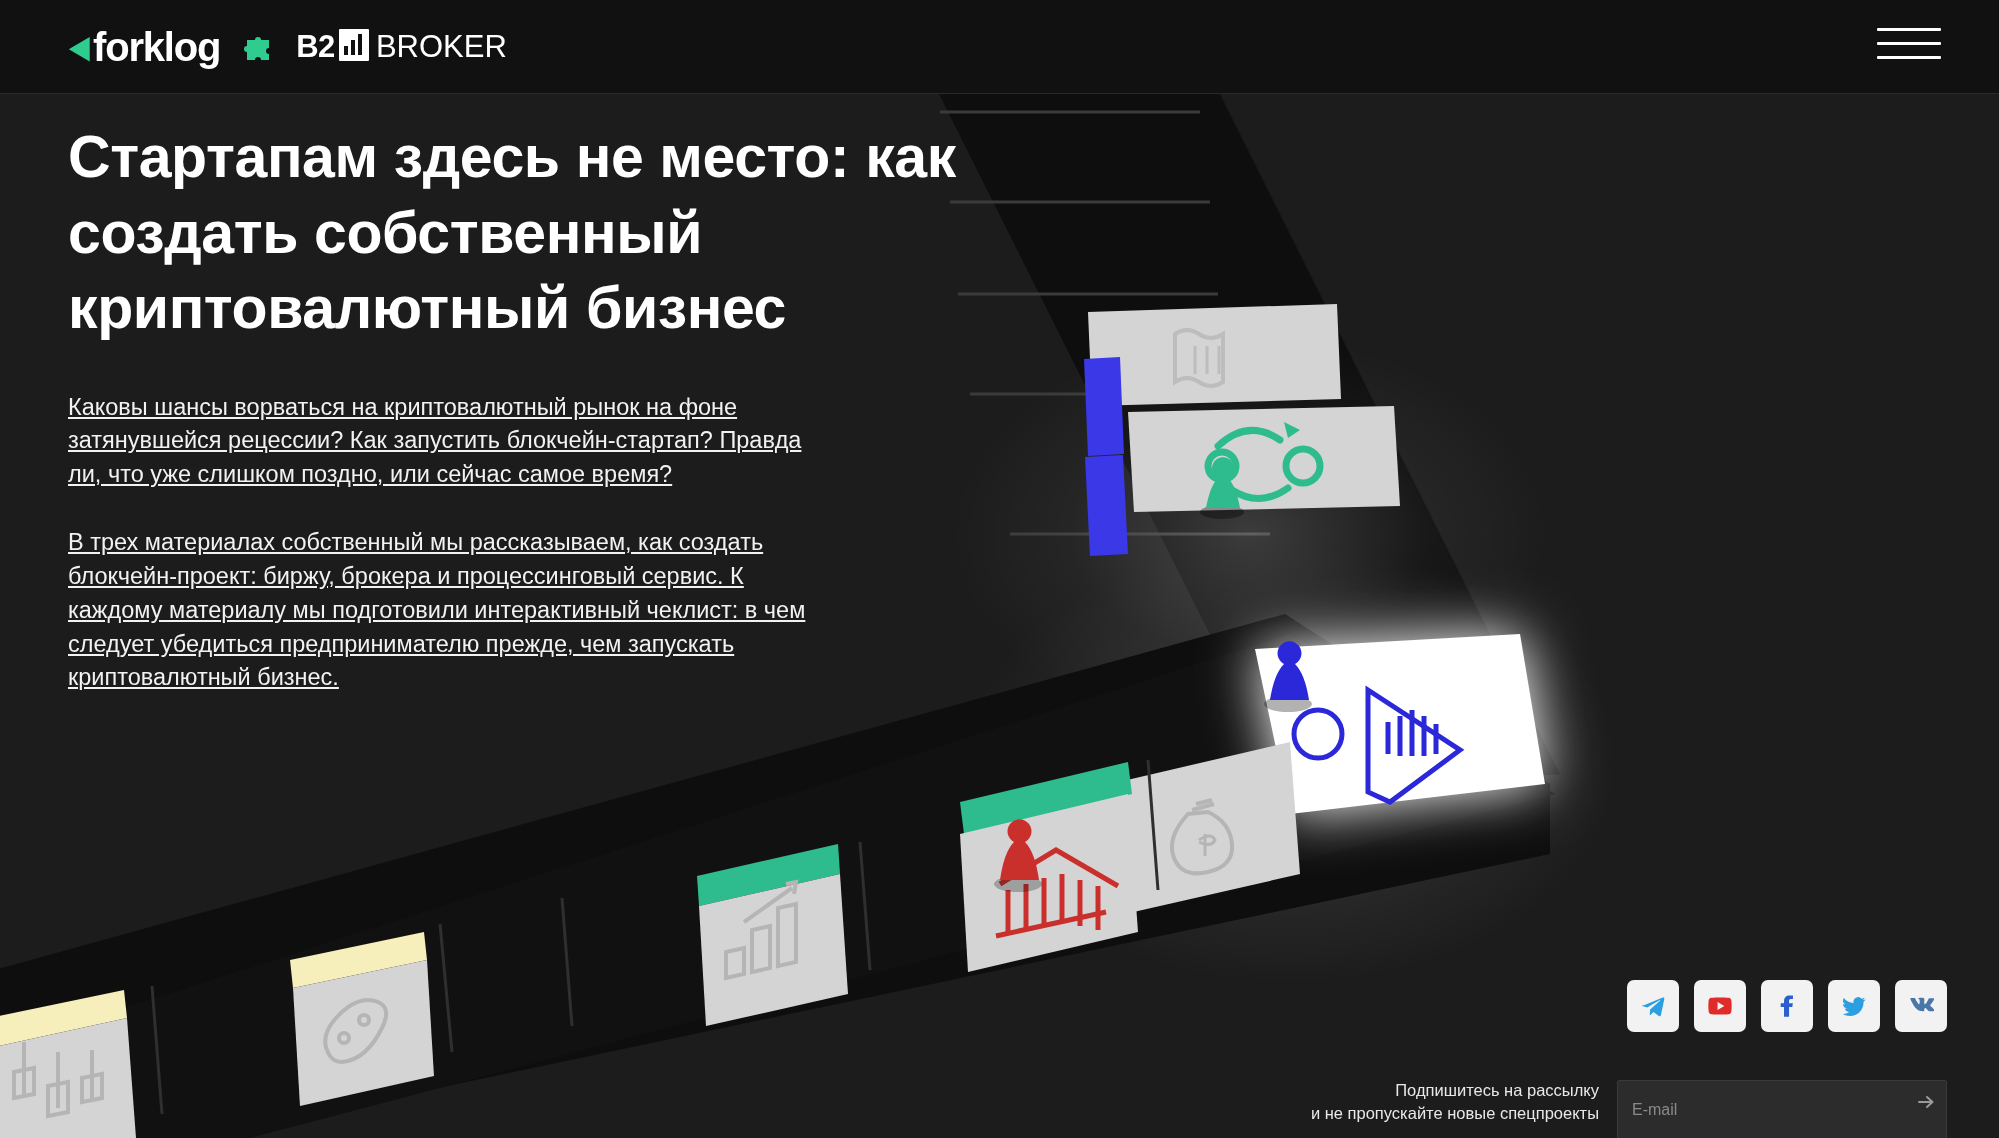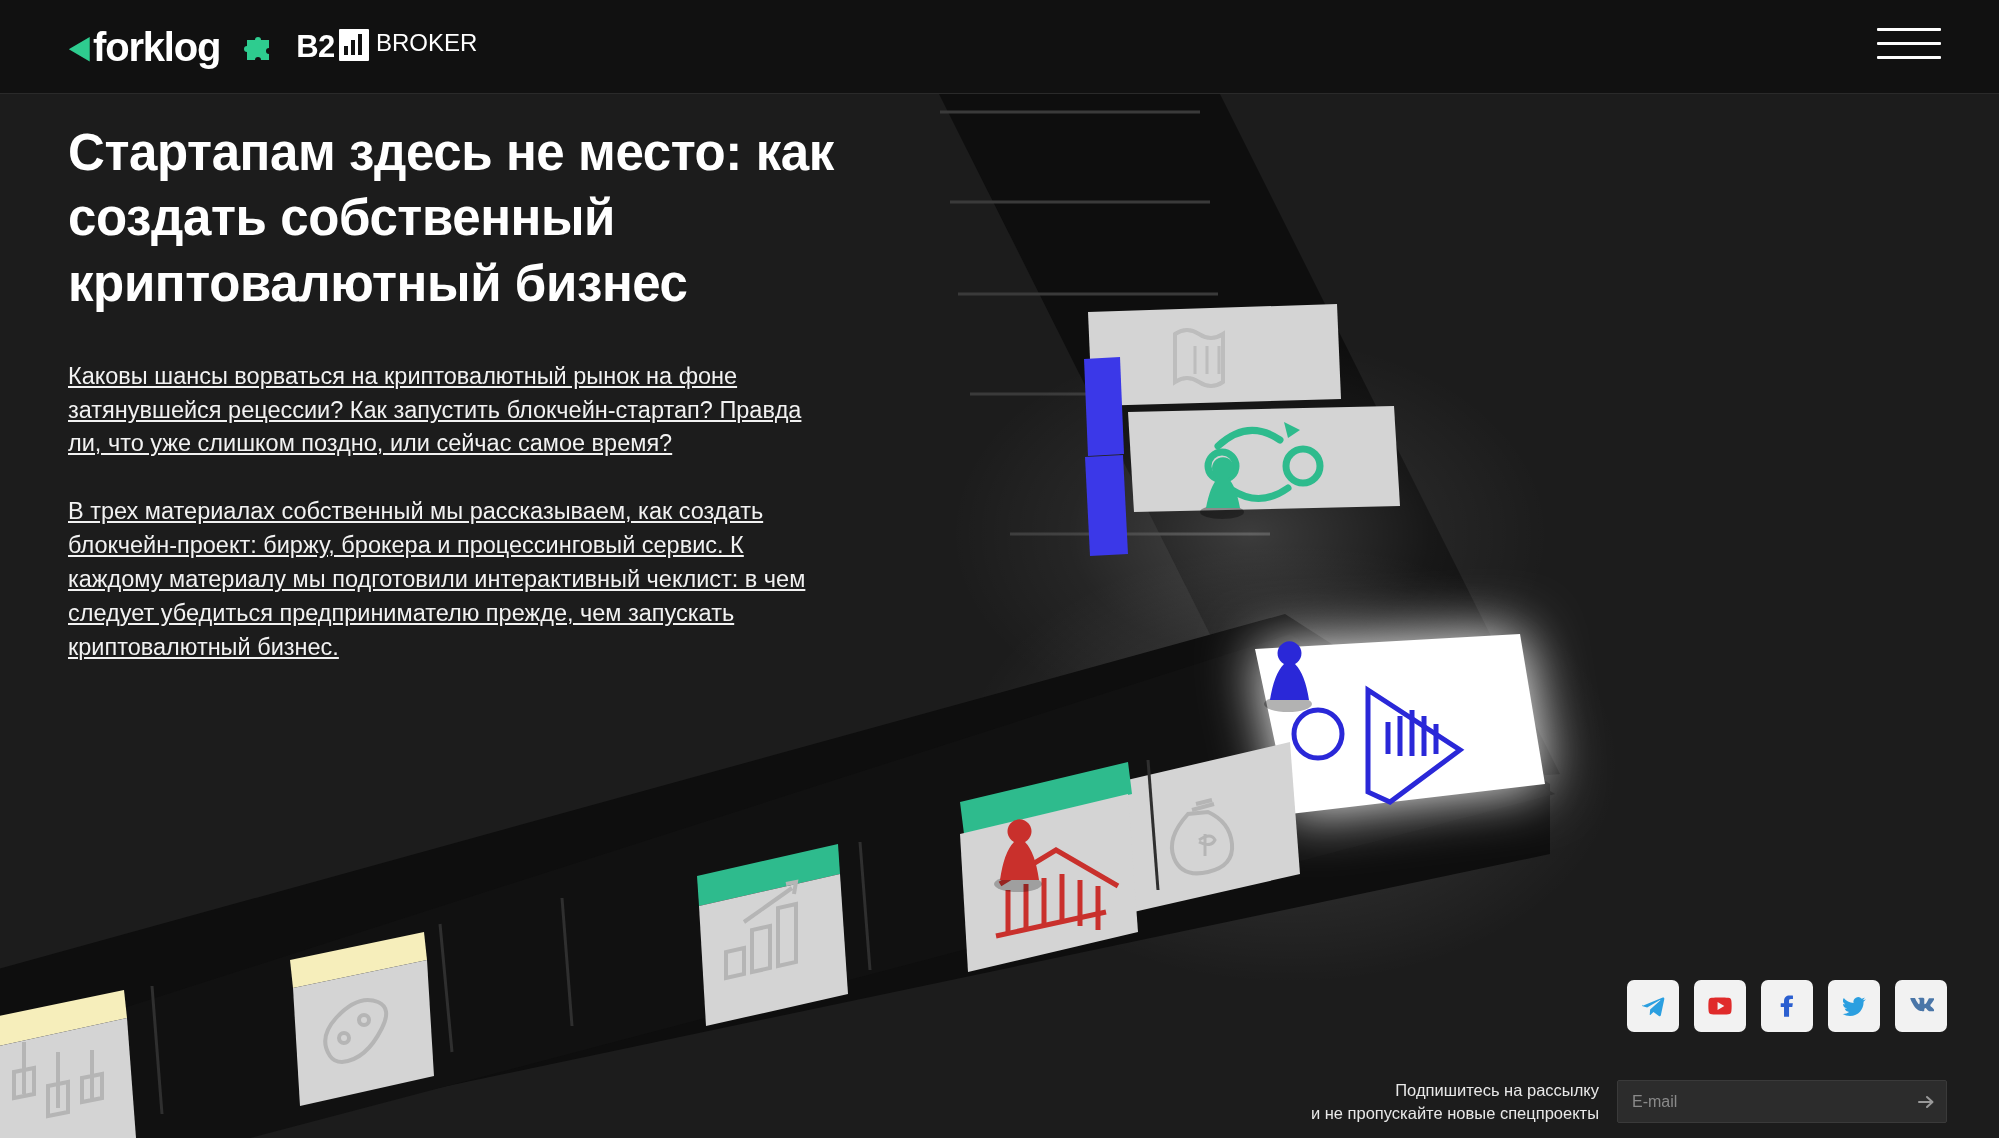--- a/index.html
+++ b/index.html
@@ -74,21 +74,21 @@
   }
   .b2-chart i {
     position: absolute;
     bottom: 6px;
     width: 4px;
     background: #111111;
     display: block;
   }
   .broker-text {
     color: #ffffff;
-    font-size: 24px;
+    font-size: 31px;
     font-weight: 400;
     letter-spacing: 0px;
   }
   #menu-button {
     position: absolute;
     right: 58px; top: 28px;
     width: 64px; height: 38px;
     cursor: pointer;
   }
   #menu-button span {
@@ -111,21 +111,21 @@
 
   
   #content {
     position: absolute;
     left: 68px; top: 120px;
     width: 930px;
     z-index: 20;
   }
   #headline {
     color: #ffffff;
-    font-size: 51px;
+    font-size: 59px;
     font-weight: 700;
     line-height: 1.28;
     letter-spacing: -0.4px;
     margin: 0 0 44px 0;
     max-width: 900px;
   }
   .para {
     color: #f2f2f2;
     font-size: 23.5px;
     line-height: 1.44;
@@ -168,21 +168,21 @@
     line-height: 1.35;
     text-align: right;
     margin-right: 18px;
     white-space: pre-line;
   }
   #email-wrap {
     position: relative;
     width: 330px; height: 43px;
   }
   #email-input {
-    width: 330px; height: 43px;
+    width: 330px; height: 59px;
     background: #2c2c2c;
     border: 1px solid #3a3a3a;
     color: #8c8c8c;
     font-size: 16px;
     font-family: "Liberation Sans", sans-serif;
     padding: 0 36px 0 14px;
     border-radius: 2px;
     outline: none;
   }
   #email-input::placeholder { color: #8a8a8a; }

